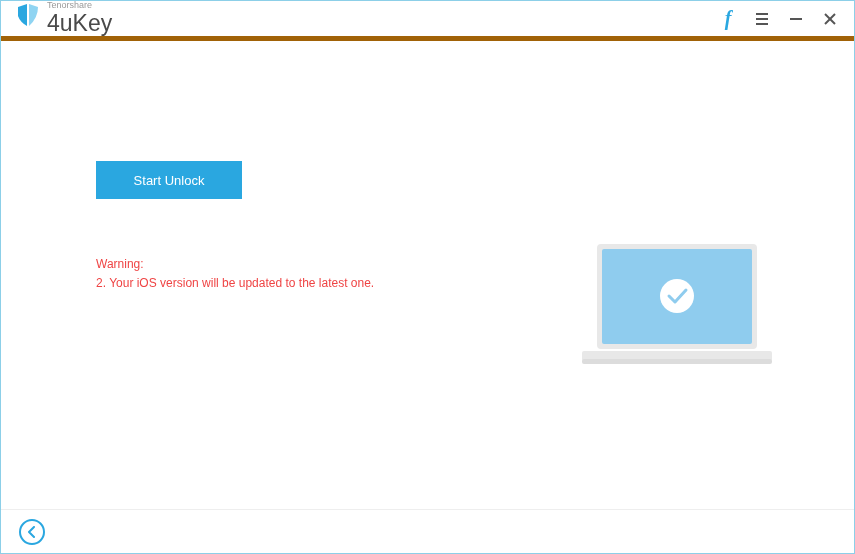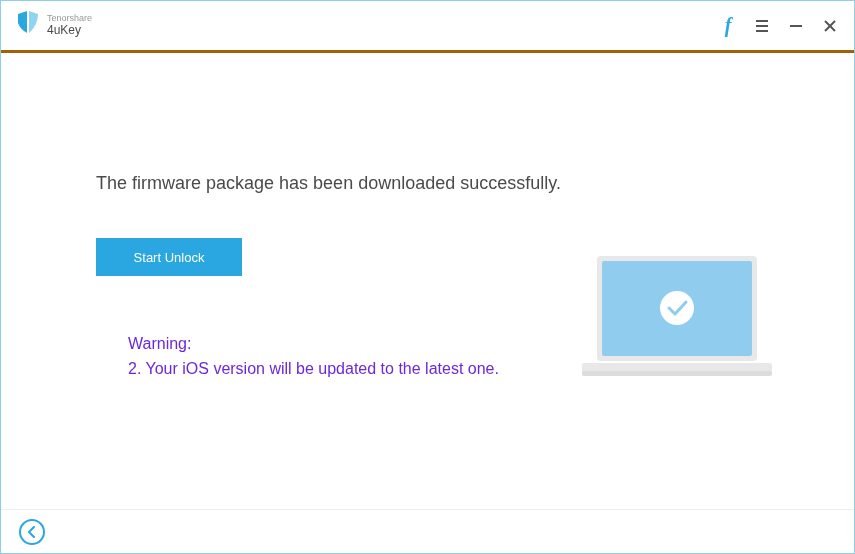--- a/index.html
+++ b/index.html
@@ -6,34 +6,34 @@
   html, body { width: 855px; height: 554px; font-family: "Segoe UI", Arial, sans-serif; }
   .window {
     width: 855px; height: 554px;
     border: 1px solid #8ccfe8;
     background: #ffffff;
     display: flex;
     flex-direction: column;
     position: relative;
   }
   .titlebar {
-    height: 52px;
+    height: 40px;
     display: flex;
     align-items: center;
     padding: 0 16px;
-    border-bottom: 3px solid #a16207;
+    border-bottom: 5px solid #a16207;
   }
   .logo {
     display: flex;
     align-items: center;
     gap: 8px;
   }
   .logo-text { display: flex; flex-direction: column; line-height: 1.1; }
   .company { font-size: 9px; color: #9a9a9a; }
-  .product { font-size: 12px; color: #4a4a4a; font-weight: 400; }
+  .product { font-size: 23px; color: #4a4a4a; font-weight: 400; }
   .titlebar-right {
     margin-left: auto;
     display: flex;
     align-items: center;
     gap: 18px;
   }
   .tb-icon {
     width: 16px; height: 16px;
     display: flex; align-items: center; justify-content: center;
     cursor: pointer;
@@ -58,24 +58,23 @@
     color: #ffffff;
     border: none;
     font-size: 13px;
     cursor: pointer;
     display: flex;
     align-items: center;
     justify-content: center;
   }
   .warning-block {
     margin-top: 56px;
-    font-size: 16px;
-    color: #6d28d9;
+    font-size: 12px;
+    color: #ef4444;
     line-height: 1.55;
-    margin-left: 32px;
   }
   .illustration {
     position: absolute;
     right: 72px;
     top: 198px;
     width: 210px;
   }
   .bottombar {
     height: 44px;
     border-top: 1px solid #eeeeee;
@@ -127,21 +126,20 @@
       <span class="tb-icon">
         <svg width="14" height="14" viewBox="0 0 14 14">
           <line x1="2" y1="2" x2="12" y2="12" stroke="#555" stroke-width="2"></line>
           <line x1="12" y1="2" x2="2" y2="12" stroke="#555" stroke-width="2"></line>
         </svg>
       </span>
     </div>
   </div>
 
   <div class="content">
-    <div class="headline">The firmware package has been downloaded successfully.</div>
 
     <button class="btn">Start Unlock</button>
 
     <div class="warning-block">
       <div>Warning:</div>
       <div>2. Your iOS version will be updated to the latest one.</div>
     </div>
 
     <div class="illustration">
       <svg width="210" height="140" viewBox="0 0 210 140">

